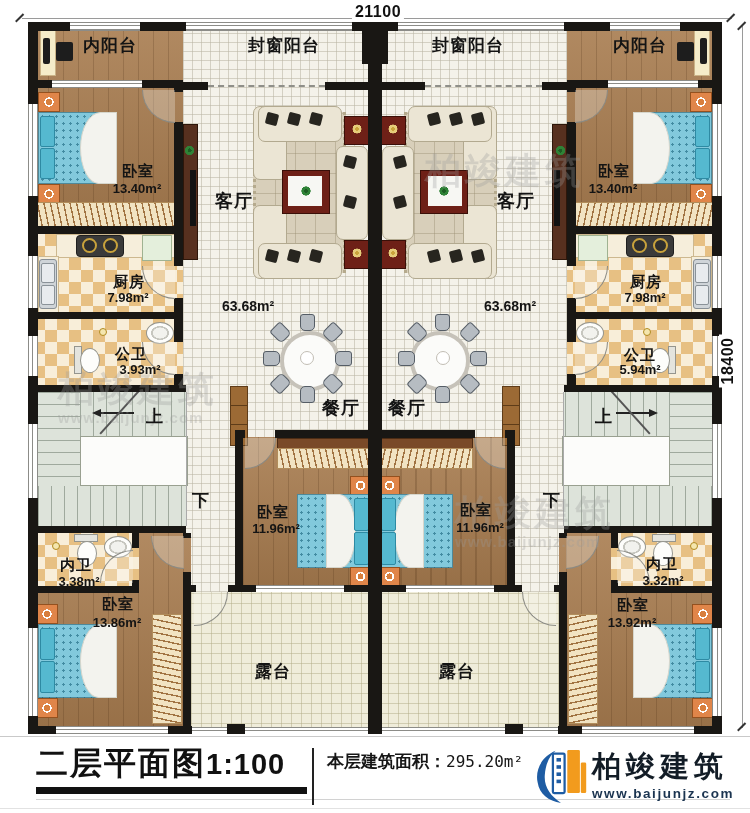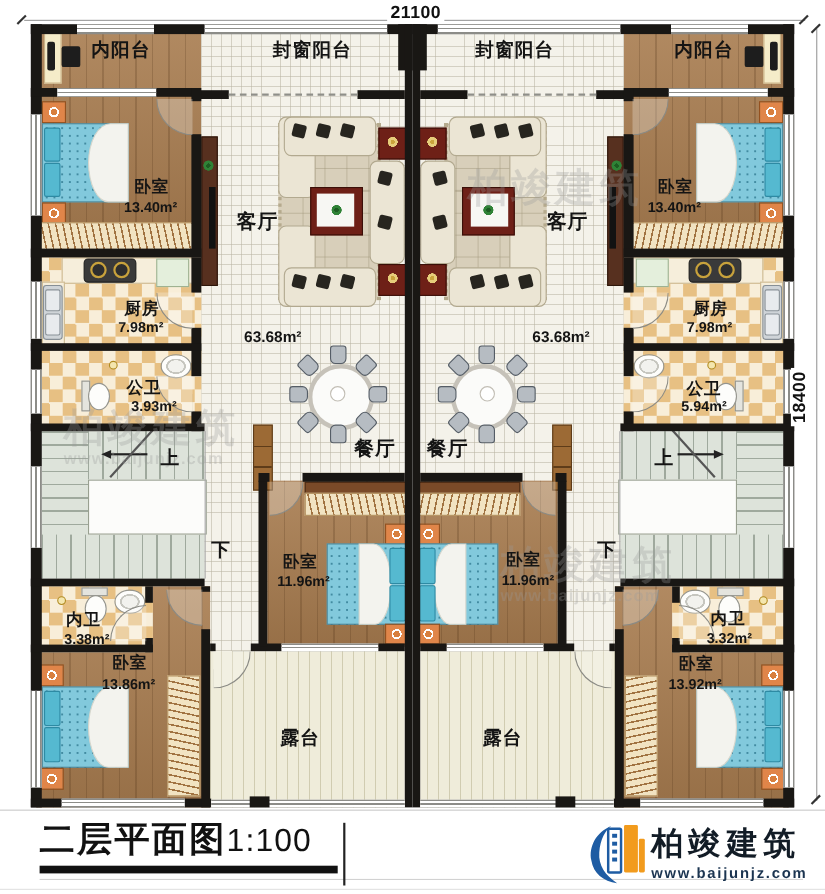--- a/index.html
+++ b/index.html
@@ -68,21 +68,21 @@
   .dimlab{position:absolute;transform:translate(-50%,-50%);font-weight:700;font-size:16px;color:#111;background:#fff;padding:0 3px;letter-spacing:.5px;}
   .dimlabV{transform:translate(-50%,-50%) rotate(-90deg);}
   .dline{position:absolute;background:#9a9a9a;}
   .tick{position:absolute;width:11px;height:1.6px;background:#333;transform:rotate(-45deg);}
   
   .wm{position:absolute;opacity:.30;color:#9b9b9b;pointer-events:none;text-align:left;line-height:1.15;}
   .wmb{font-size:36px;font-weight:900;letter-spacing:4px;}
   .wmu{font-size:15px;font-weight:700;letter-spacing:1px;}
   
   .ftitle{position:absolute;left:36px;top:742px;font-size:32px;font-weight:700;color:#111;letter-spacing:2px;}
-  .fscale{font-size:29px;font-weight:400;letter-spacing:1px;}
+  .fscale{font-size:29px;font-weight:700;letter-spacing:1px;}
   .fbar{position:absolute;left:36px;top:787px;width:271px;height:7px;background:#111;}
   .fthin{position:absolute;left:36px;top:799px;width:694px;border-top:1.5px solid #d2d2d2;}
   .fsep{position:absolute;left:312px;top:748px;height:57px;border-left:2px solid #222;}
   .frow{position:absolute;left:327px;font-size:17px;font-weight:700;color:#161616;white-space:nowrap;}
   .fval{font-family:"DejaVu Sans Mono",monospace;font-weight:500;font-size:16px;}
   .brand{position:absolute;left:592px;top:747px;font-size:29px;font-weight:900;color:#121c26;letter-spacing:5px;white-space:nowrap;}
   .brandurl{position:absolute;left:592px;top:786px;font-size:13.5px;font-weight:700;color:#1b3450;letter-spacing:1.6px;white-space:nowrap;}
 </style>
 </head>
 <body>
@@ -475,20 +475,21 @@
     <div class="tick" style="left:736px;top:25px"></div>
     <div class="tick" style="left:736px;top:726px"></div>
     <div class="dimlab dimlabV" style="left:728px;top:361px">18400</div>
   </div>
 
   <div class="a" style="left:0;top:736px;width:750px;border-top:1px solid #c9c9c9"></div>
   <div class="ftitle"><span>二层平面图</span><span class="fscale">1:100</span></div>
   <div class="fbar"></div>
   <div class="fthin"></div>
   <div class="fsep"></div>
+  <div class="frow" style="top:750px"><span>本层建筑面积：</span><span class="fval">295.20m²</span></div>
   <div class="frow" style="top:812px"><span>层高：</span><span class="fval">3.3m</span></div>
   <svg class="a" style="left:534px;top:746px" width="54" height="60" viewBox="0 0 60 66">
     <path d="M24 5 C9 11 1 26 4 40 C6 53 16 61 30 63 C18 55 11 45 12 32 C13 18 18 10 24 5 Z" fill="#1e5ca3"></path>
     <rect x="21" y="8" width="13" height="44" rx="1.5" fill="#fff" stroke="#1e5ca3" stroke-width="2.5"></rect>
     <rect x="25" y="13" width="5" height="4" fill="#1e5ca3"></rect>
     <rect x="25" y="21" width="5" height="4" fill="#1e5ca3"></rect>
     <rect x="25" y="29" width="5" height="4" fill="#1e5ca3"></rect>
     <rect x="25" y="37" width="5" height="4" fill="#1e5ca3"></rect>
     <rect x="37" y="4" width="14" height="48" rx="1.5" fill="#f29b1d"></rect>
     <rect x="52" y="18" width="6" height="34" rx="1.5" fill="#f29b1d"></rect>

